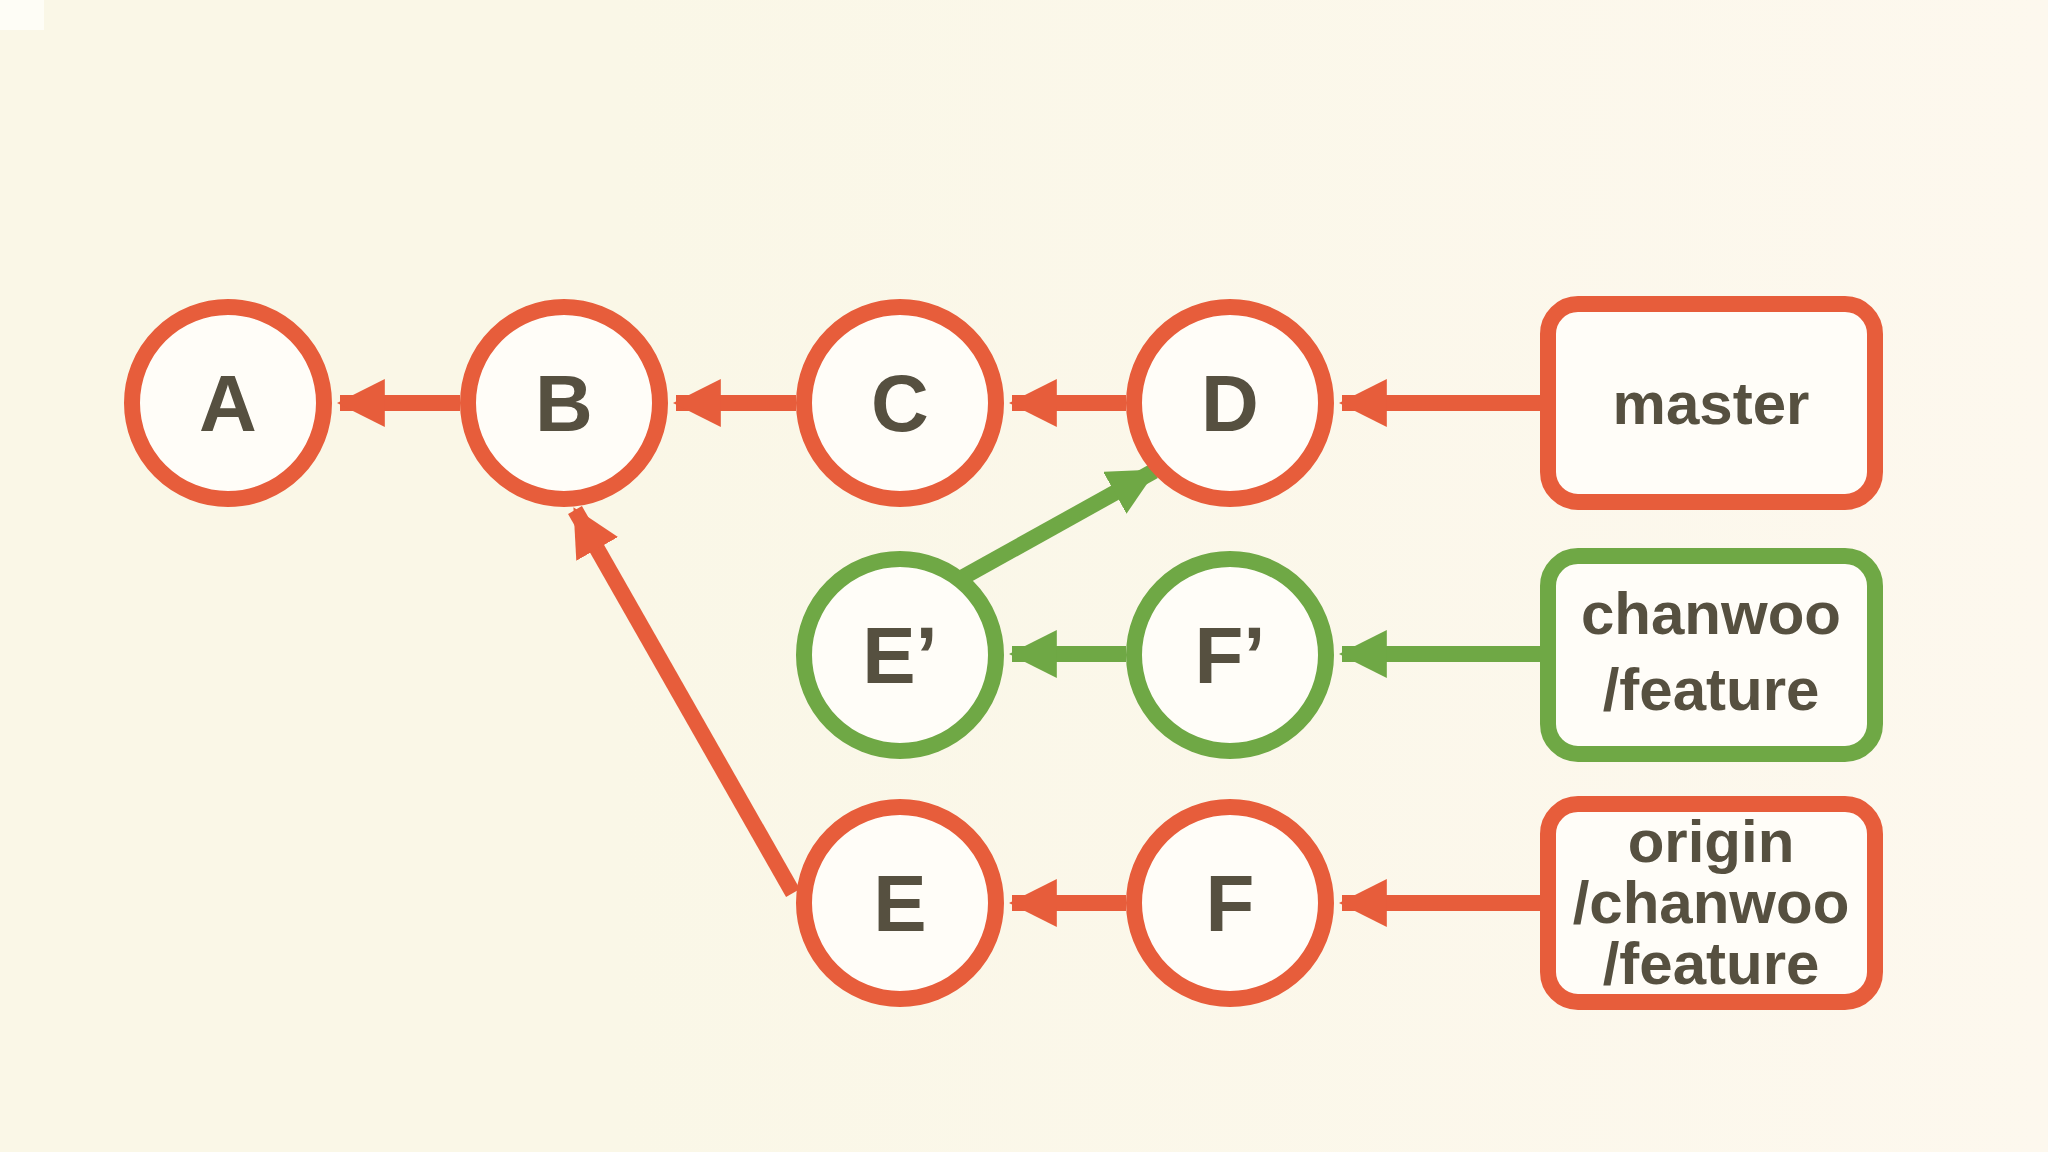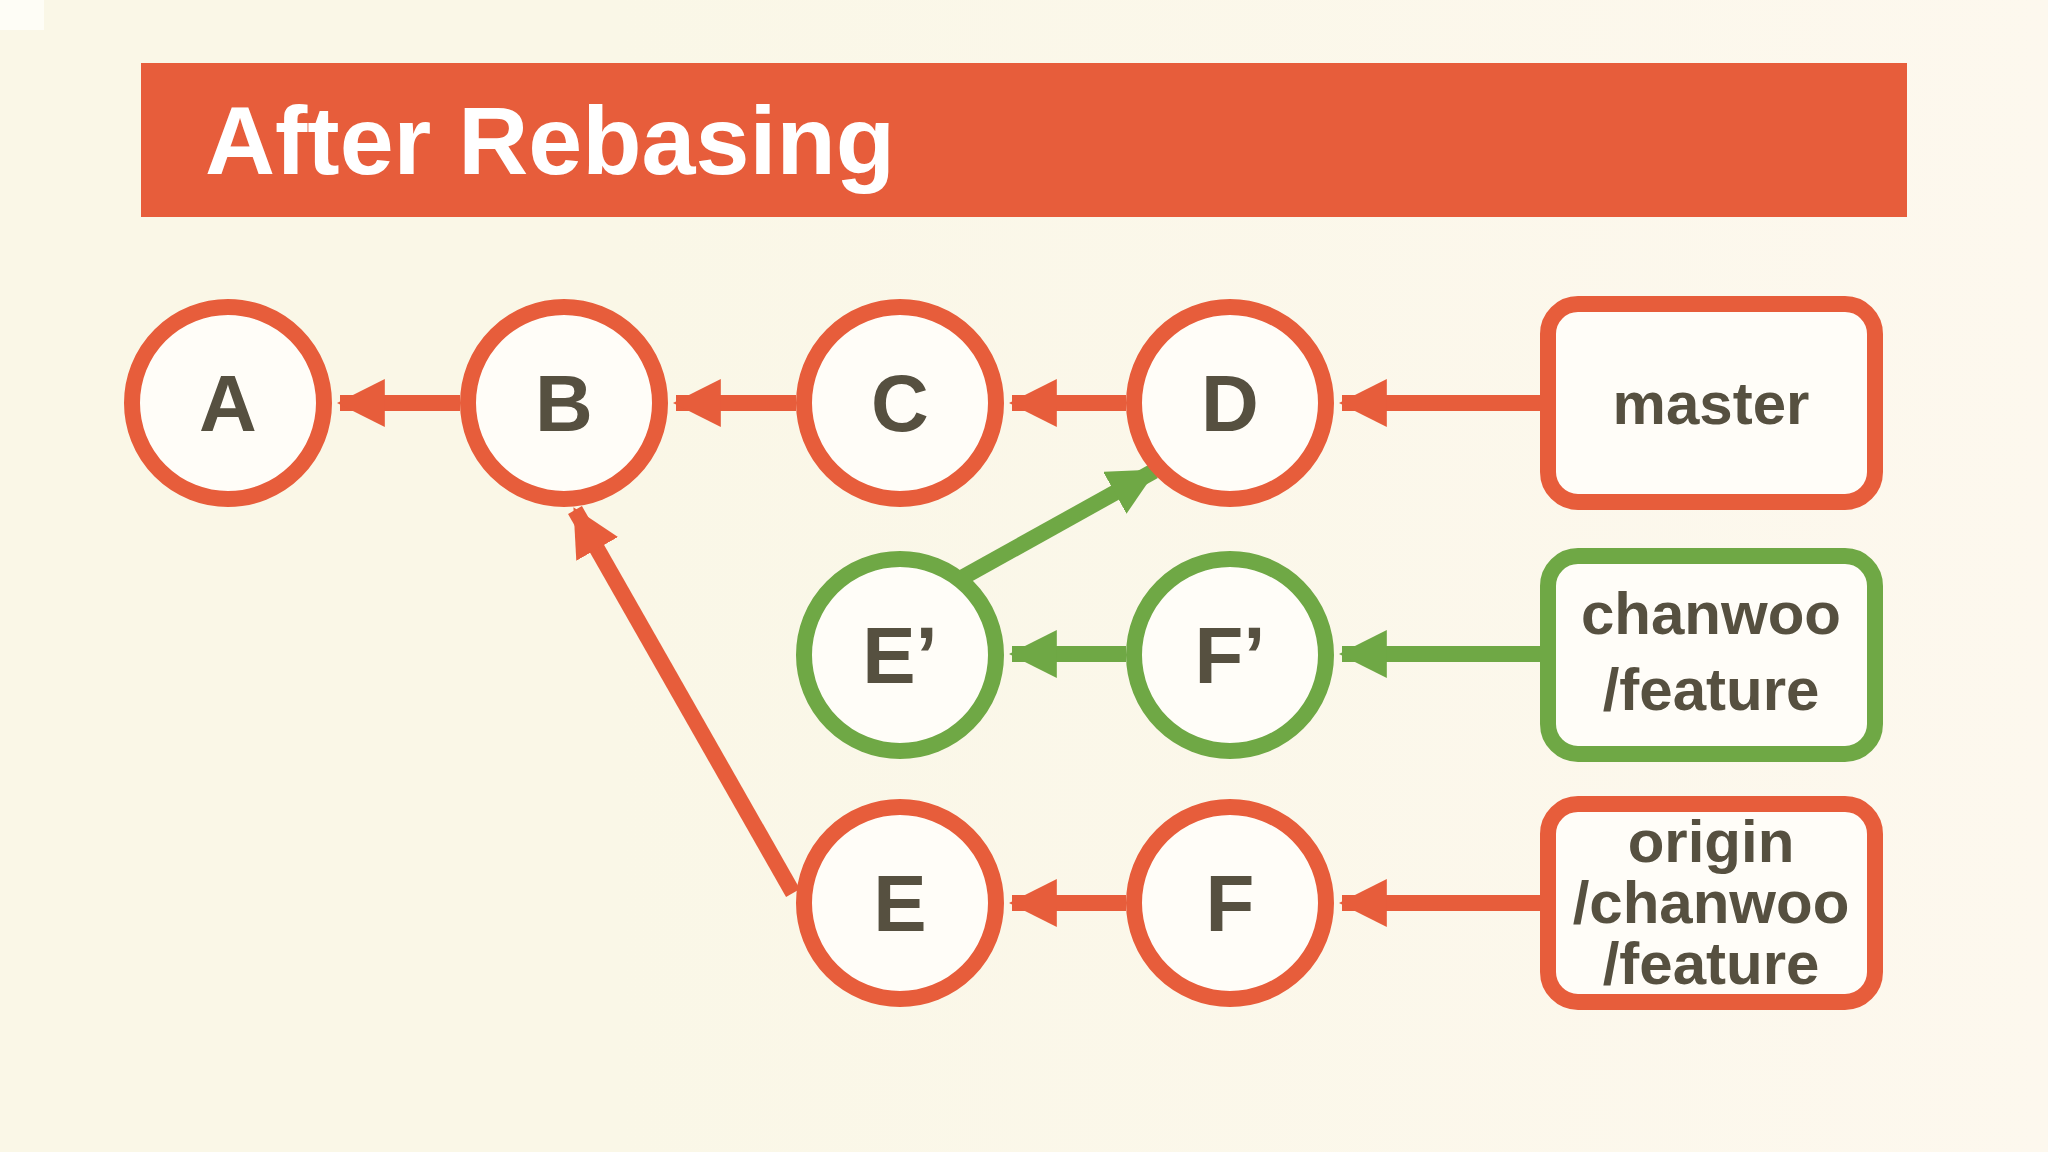--- a/index.html
+++ b/index.html
@@ -63,23 +63,20 @@
     font-family:"Liberation Sans","DejaVu Sans",sans-serif;
   }
 </style>
 </head>
 <body>
 
 <div class="stage">
 
   <div class="corner-artifact"></div>
 
-  <div class="title-bar">
-    <span class="title-text">After Rebasing</span>
-  </div>
 
   <svg class="graph" viewBox="0 0 2048 1152" xmlns="http://www.w3.org/2000/svg">
     <defs>
       <marker id="arrow-orange" viewBox="0 0 3 3" markerWidth="3" markerHeight="3" refX="2.8" refY="1.5" orient="auto" markerUnits="strokeWidth">
         <path class="mk-orange" d="M0,0 L3,1.5 L0,3 Z"></path>
       </marker>
       <marker id="arrow-green" viewBox="0 0 3 3" markerWidth="3" markerHeight="3" refX="2.8" refY="1.5" orient="auto" markerUnits="strokeWidth">
         <path class="mk-green" d="M0,0 L3,1.5 L0,3 Z"></path>
       </marker>
     </defs>

